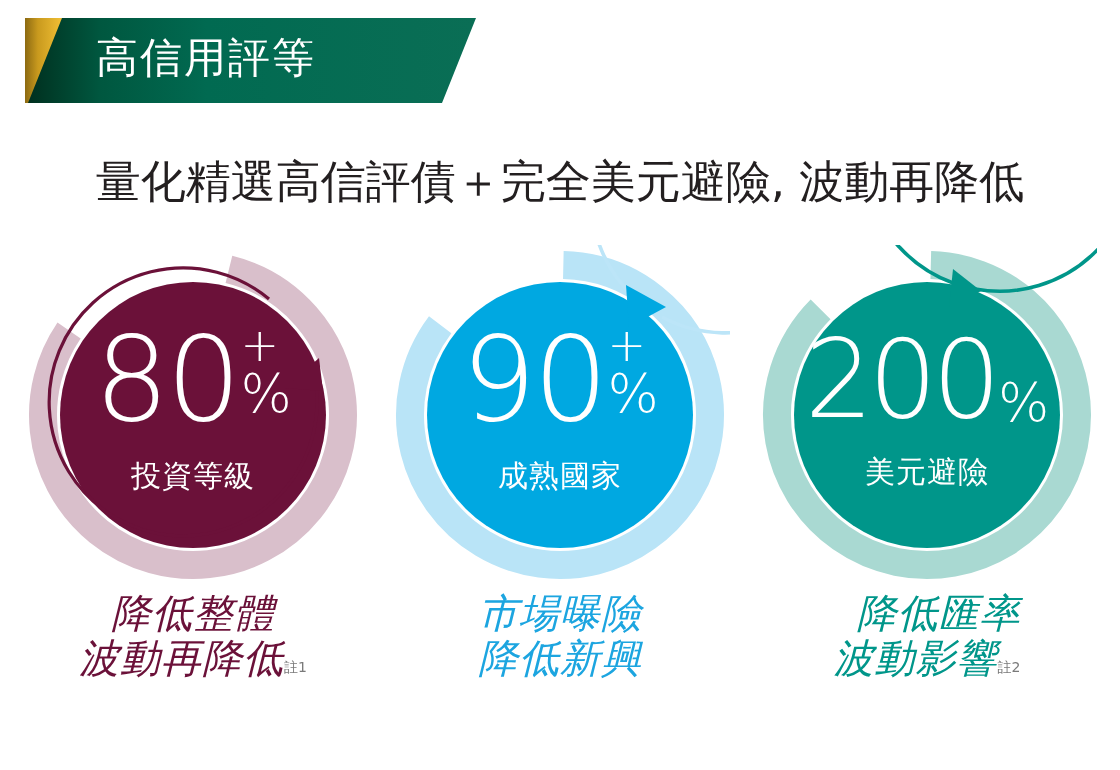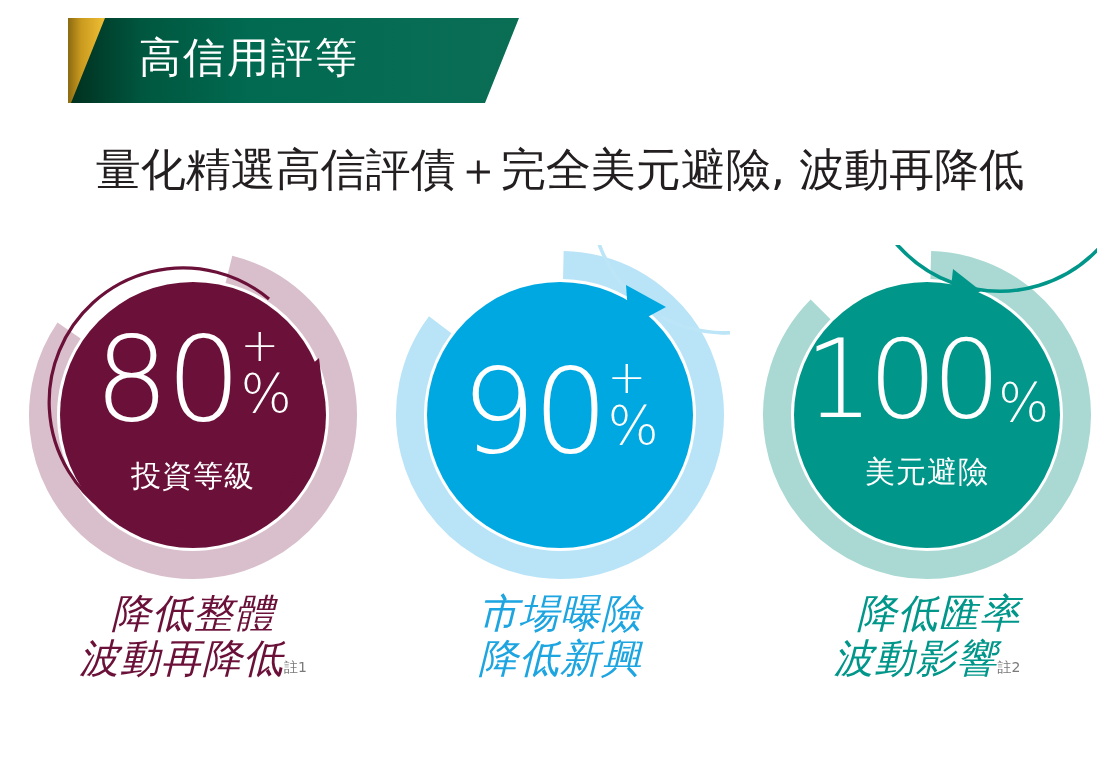--- a/index.html
+++ b/index.html
@@ -17,21 +17,20 @@
     -webkit-font-smoothing: antialiased;
   }
 
   
   #banner-wrap {
     position: absolute;
     left: 0;
     top: 0;
     width: 892px;
     height: 120px;
-    margin-left: 43px;
   }
   #banner-svg {
     position: absolute;
     left: 0;
     top: 0;
   }
   #banner-title {
     position: absolute;
     left: 96px;
     top: 24px;
@@ -43,21 +42,21 @@
     letter-spacing: 2px;
     font-weight: 400;
     white-space: nowrap;
     font-family: "DejaVu Sans", "Liberation Sans", sans-serif;
   }
 
   
   #subtitle {
     position: absolute;
     left: 0;
-    top: 140px;
+    top: 152px;
     width: 1120px;
     text-align: center;
     color: #231f20;
     font-size: 45px;
     letter-spacing: 0px;
     font-weight: 400;
     white-space: nowrap;
     font-family: "DejaVu Sans", "Liberation Sans", sans-serif;
   }
 
@@ -249,39 +248,40 @@
         <polygon points="236,40 239,82 276,62" fill="#00A8E1"></polygon>
       </svg>
       <div class="dial-center">
         <div class="stat-line">
           <span class="stat-number">90</span>
           <span class="stat-suffix">
             <span class="stat-plus">+</span>
             <span class="stat-pct">%</span>
           </span>
         </div>
+        <div class="stat-label">成熟國家</div>
       </div>
     </div>
     <div class="caption" style="color:#1CA5E0;">
       <span class="caption-line caption-line2">市場曝險</span>
       <span class="caption-line">降低新興</span>
     </div>
   </div>
 
   <div class="card">
     <div class="dial">
       <svg width="340" height="340" viewBox="0 0 340 340">
         <circle cx="170" cy="170" r="150" fill="none" stroke="#A9D9D2" stroke-width="28" stroke-dasharray="820 122" stroke-dashoffset="-30" transform="rotate(-100 170 170)"></circle>
         <circle cx="170" cy="170" r="133" fill="#00968A"></circle>
         <path d="M 196 38 A 136 136 0 1 1 218 44" fill="none" stroke="#00968A" stroke-width="3.6" stroke-linecap="butt"></path>
         <polygon points="196,24 192,62 224,46" fill="#00968A"></polygon>
       </svg>
       <div class="dial-center">
         <div class="stat-line">
-          <span class="stat-number wide">100</span>
+          <span class="stat-number wide">200</span>
           <span class="stat-suffix">
             <span class="stat-plus hidden"></span>
             <span class="stat-pct low">%</span>
           </span>
         </div>
         <div class="stat-label">美元避險</div>
       </div>
     </div>
     <div class="caption" style="color:#00968A;text-align:right;">
       <span class="caption-line">降低匯率</span>

